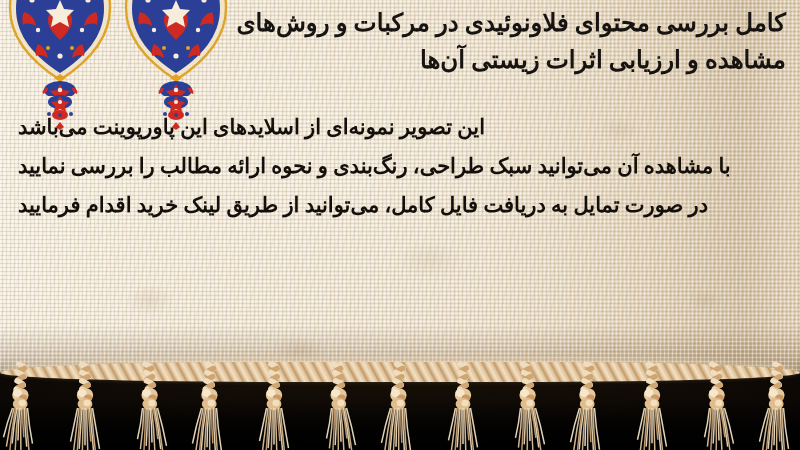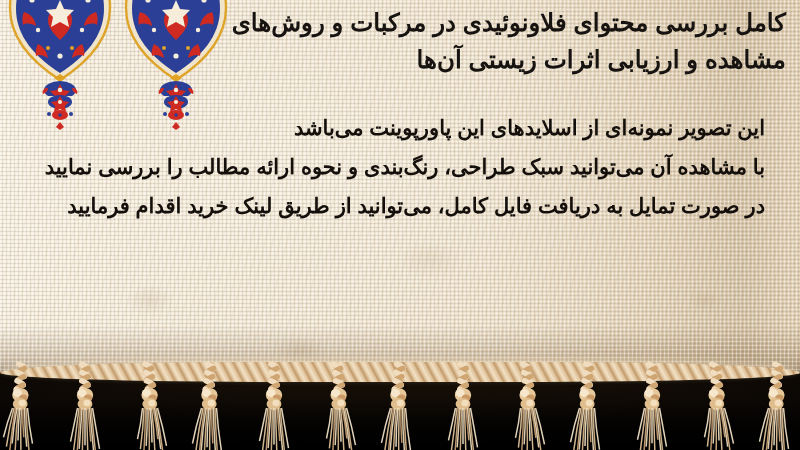--- a/index.html
+++ b/index.html
@@ -7,21 +7,21 @@
     margin: 0;
     padding: 0;
     background: #000;
   }
   #stage {
     position: relative;
     width: 800px;
     height: 450px;
     overflow: hidden;
     background: #0a0705;
-    font-family: Liberation Sans, sans-serif;
+    font-family: Liberation Serif, serif;
   }
 
   
   #canvas-bg {
     position: absolute;
     left: 0; top: 0;
     width: 800px;
     height: 378px;
     background:
       
@@ -125,24 +125,24 @@
     line-height: 37px;
     color: #171310;
     font-weight: 600;
     letter-spacing: .1px;
     white-space: nowrap;
   }
   .title-line.l2 { font-size: 24.5px; }
 
   #body-block {
     position: absolute;
-    right: 35px;
+    right: 20px;
     top: 108px;
     width: 762px;
-    text-align: right;
+    text-align: left;
     direction: rtl;
   }
   .body-line {
     font-size: 21px;
     line-height: 39px;
     color: #140f0b;
     font-weight: 700;
     white-space: nowrap;
   }
 

